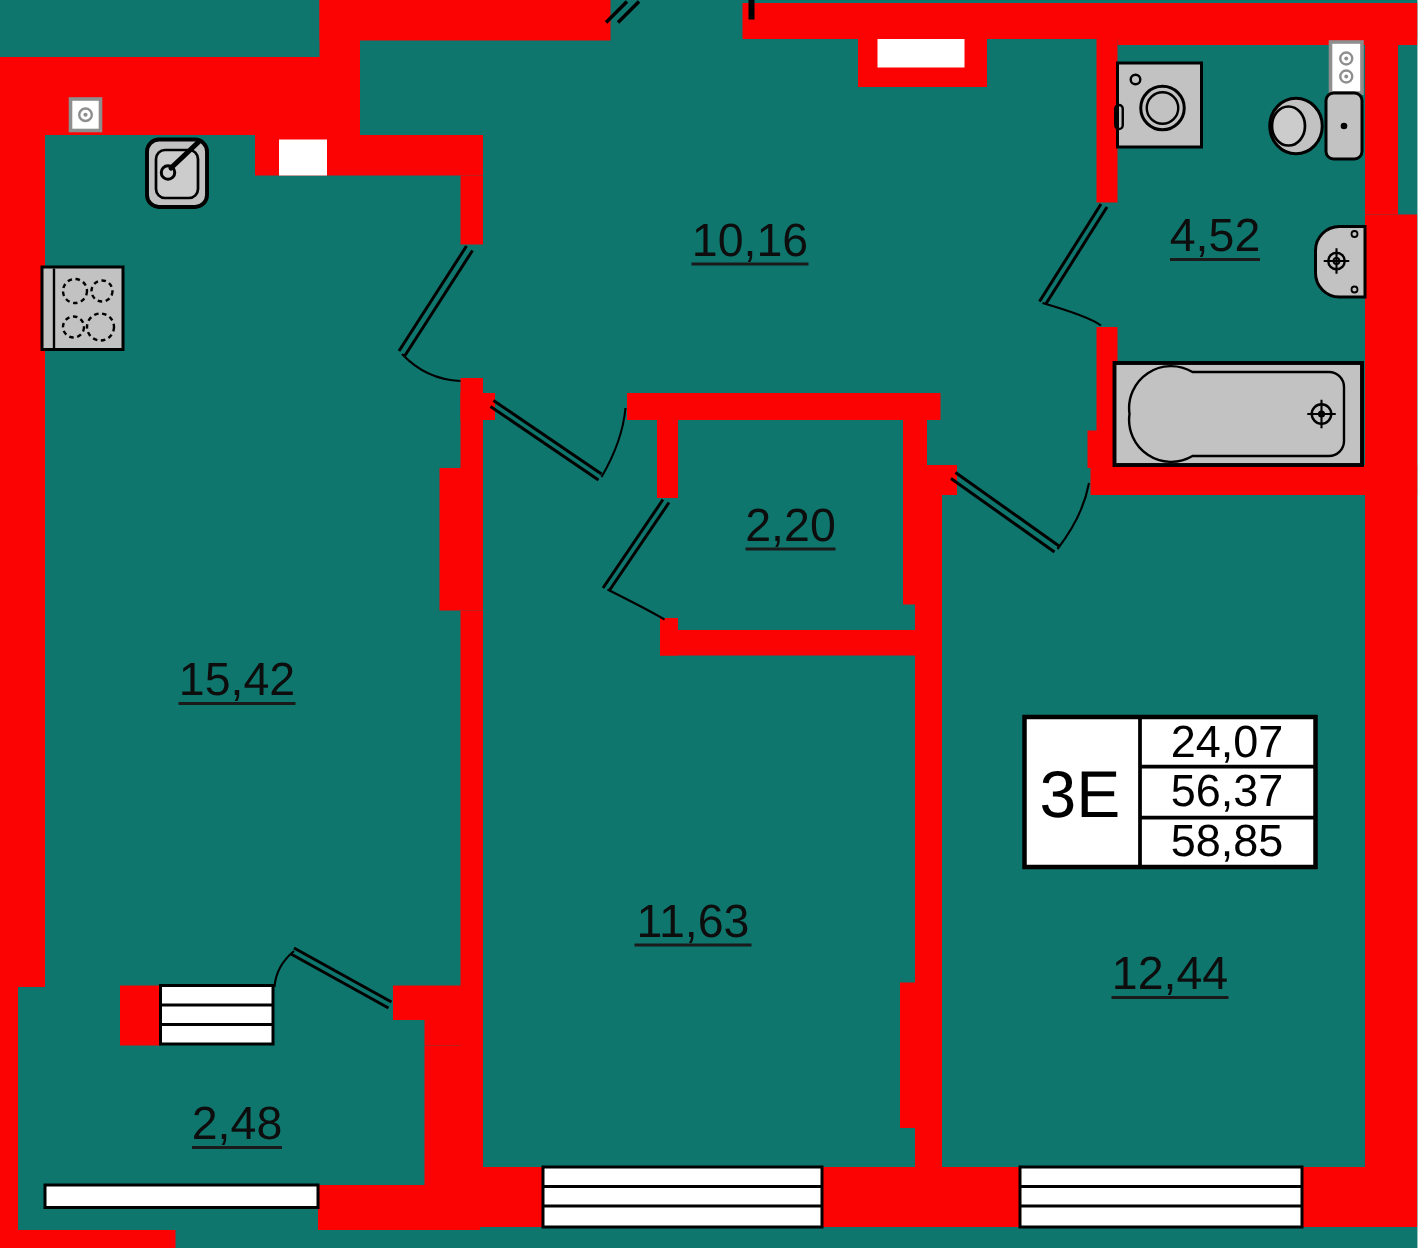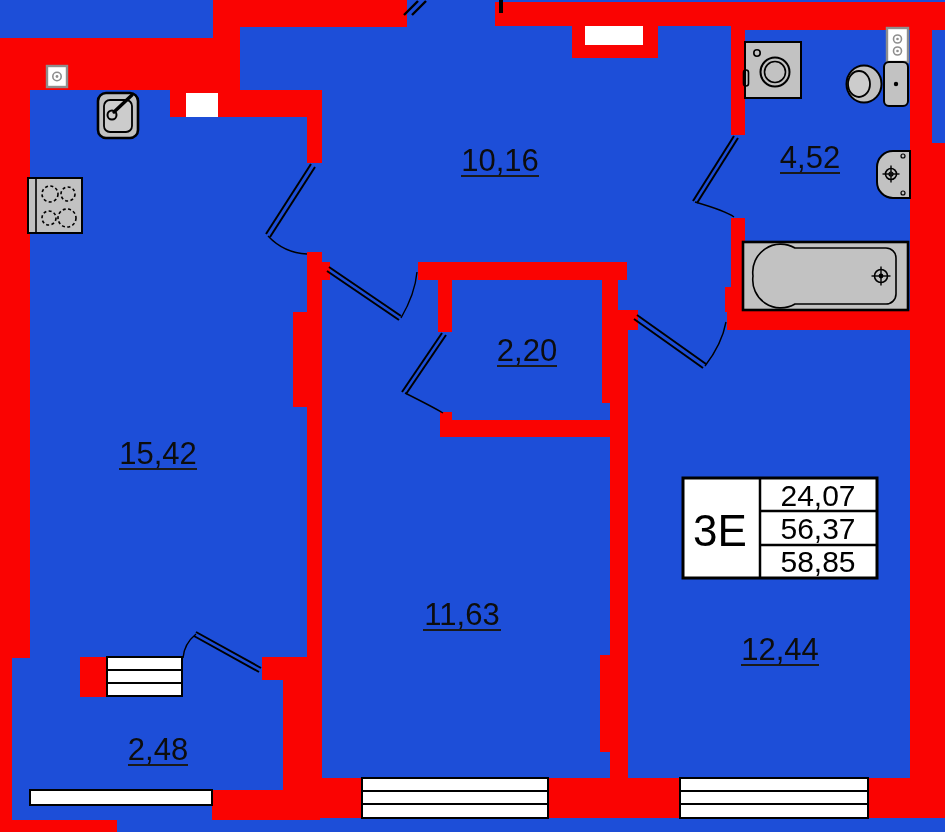--- a/index.html
+++ b/index.html
@@ -1,16 +1,16 @@
 <!DOCTYPE html>
 <html><head>
 <meta charset="utf-8">
 <style>
   html,body{margin:0;padding:0;background:#ffffff;}
-  .plan-wrap{width:945px;height:832px;position:relative;background:#1d4ed8;overflow:hidden;text-decoration:underline;}
+  .plan-wrap{width:945px;height:832px;position:relative;background:#0f766e;overflow:hidden;text-decoration:underline;}
   svg{display:block;}
   .wall{fill:#fa0302;stroke:none;}
   .whitecut{fill:#ffffff;stroke:none;}
   .fx{fill:#c2c2c2;stroke:#000000;stroke-width:2;}
   .fx-thin{fill:none;stroke:#000000;stroke-width:1.6;}
   .fx-light{fill:#cccccc;stroke:#000000;stroke-width:1.8;}
   .door-leaf{stroke:#000000;stroke-width:2;fill:none;}
   .door-arc{stroke:#000000;stroke-width:1.4;fill:none;}
   .win{fill:#ffffff;stroke:#000000;stroke-width:2;}
   .win-line{stroke:#000000;stroke-width:2;fill:none;}

